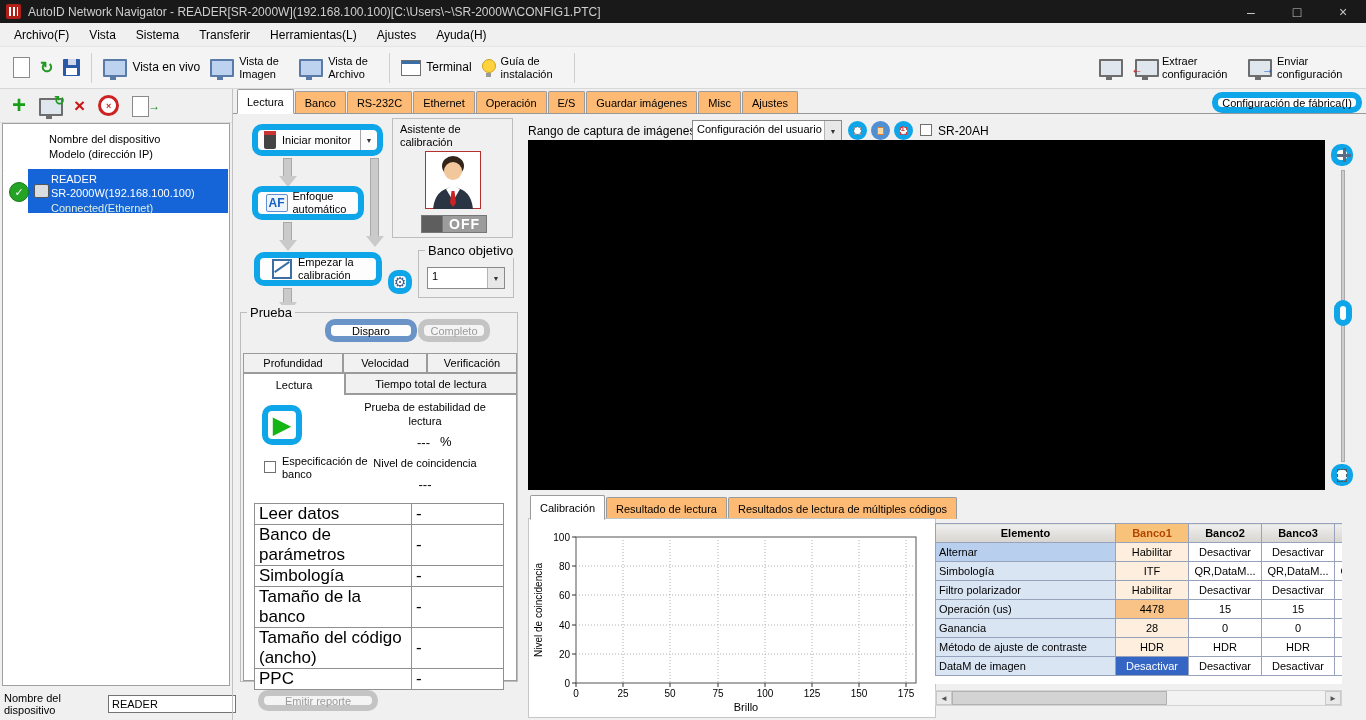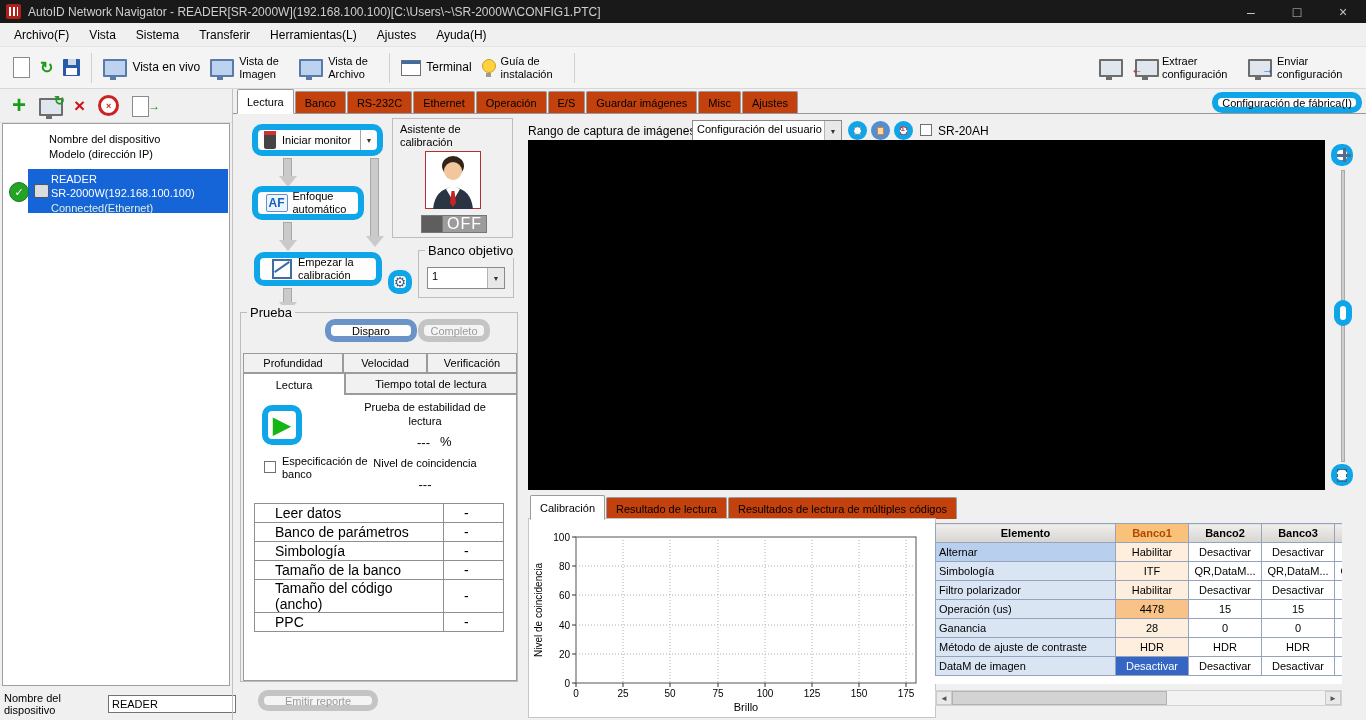--- a/index.html
+++ b/index.html
@@ -51,41 +51,41 @@
   .status-dot{position:absolute;left:5px;top:13px;width:18px;height:18px;border-radius:50%;background:#24a324;border:1px solid #157a15;color:#fff;font-size:11px;display:flex;align-items:center;justify-content:center;z-index:2}
   .dev-icon{position:absolute;left:30px;top:15px;width:13px;height:12px;background:#d9dde2;border:1px solid #555;border-radius:2px;z-index:2}
   .dev-lines{position:absolute;left:47px;top:3px;color:#fff;font-size:11px;line-height:1.3;z-index:2;white-space:nowrap}
   .dev-lines .status{color:#dff0df}
   .dev-footer{left:0;top:688px;width:232px;height:32px;display:flex;align-items:center;padding:0 4px;gap:4px;position:absolute}
   .dev-footer .flabel{font-size:11px}
   .name-input{width:128px;height:18px;border:1px solid #737373;font-size:11px;padding:1px 3px;font-family:inherit;box-sizing:border-box}
   .vdivider{left:232px;top:89px;width:1px;height:631px;background:#c2c2c2}
   
   .main-tabs{left:233px;top:90px;width:1133px;height:24px;display:flex;align-items:flex-end;padding-left:4px;border-bottom:1px solid #989898}
-  .tab{height:21px;display:flex;align-items:center;padding:0 9px;background:#c2410c;border:1px solid #9b9b9b;border-bottom:none;border-radius:2px 2px 0 0;margin-right:1px;font-size:11px;white-space:nowrap}
+  .tab{height:21px;display:flex;align-items:center;padding:0 9px;background:#fdba74;border:1px solid #9b9b9b;border-bottom:none;border-radius:2px 2px 0 0;margin-right:1px;font-size:11px;white-space:nowrap}
   .tab.active{background:#fff;height:23px;margin-bottom:-1px;border-bottom:1px solid #fff;z-index:2}
   .btn{background:#fdfdfd;border:6px solid #0ea5e9;border-radius:10px;display:flex;align-items:center;justify-content:center;font-size:12px;box-sizing:border-box}
   .btn.disabled{background:#f4f4f4;border-color:#c4c4c4;color:#9a9a9a}
   
   .group{position:absolute;border:1px solid #bdbdbd;box-sizing:border-box}
   .glabel{position:absolute;top:-8px;left:6px;background:#f0f0f0;padding:0 3px;font-size:13px;white-space:nowrap}
   
   .fshaft{position:absolute;width:9px;background:#cacaca;border:1px solid #a8a8a8;box-sizing:border-box}
   .fhead{position:absolute;width:0;height:0;border-left:9px solid transparent;border-right:9px solid transparent;border-top:11px solid #cacaca}
   
   .stab{position:absolute;height:20px;border:1px solid #9b9b9b;background:#f1f1f1;display:flex;align-items:center;justify-content:center;font-size:11px;box-sizing:border-box}
   .stab.active{background:#fff;border-bottom:none;height:22px;z-index:3}
   
   .combo{background:#fff;border:1px solid #8a8a8a;display:flex;align-items:stretch;box-sizing:border-box}
   .combo .cval{flex:1;padding:2px 4px;font-size:11px;white-space:nowrap;overflow:hidden}
   .combo .carrow{width:16px;display:flex;align-items:center;justify-content:center;background:#e8e8e8;border-left:1px solid #b4b4b4;font-size:7px;color:#333}
   .cb{width:12px;height:12px;background:#fff;border:1px solid #707070;box-sizing:border-box;flex:none}
   
   .ttest{border-collapse:collapse}
-  .ttest td{border:1px solid #8f8f8f;height:18px;font-size:14px;padding:0 20px;background:#fff}
+  .ttest td{border:1px solid #8f8f8f;height:18px;font-size:17px;padding:0 4px;background:#fff}
   
   .chart-panel{left:528px;top:518px;width:408px;height:200px;background:#fff;border:1px solid #c6c6c6}
   .chart-panel text{font-family:"Liberation Sans",sans-serif}
   
   .banktbl-wrap{left:935px;top:523px;width:407px;height:161px;overflow:hidden;background:#fff}
   .banktbl{border-collapse:collapse;table-layout:fixed;width:472px}
   .banktbl th,.banktbl td{border:1px solid #97a2bc;height:19px;font-size:11px;padding:0 3px;overflow:hidden;white-space:nowrap;box-sizing:border-box}
   .banktbl th{background:linear-gradient(#efefef,#d8d5cf);font-weight:bold;text-align:center}
   .banktbl th.h-b1{background:#f9c27a;color:#b34700}
   .banktbl td.el{background:#dae5f4;text-align:left}
@@ -105,21 +105,21 @@
   .cross-icon::after{content:"";position:absolute;left:6px;top:0;width:3px;height:14px;background:#5a6b86}
   .fit-icon{width:11px;height:11px;border:1px dashed #555}
   .play-tri{color:#14b514;font-size:24px;line-height:24px}
   .af-badge{color:#1560c0;font-weight:bold;font-size:12px;border:1px solid #5f8fd0;padding:1px 2px;border-radius:2px;background:#eef4fc}
   .calib-icon{width:16px;height:16px;border:2px solid #3a6ea5;position:relative;background:#fff;flex:none}
   .calib-icon::after{content:"";position:absolute;left:-1px;top:5px;width:18px;height:2px;background:#3a6ea5;transform:rotate(-35deg)}
   .scan-icon{width:12px;height:18px;background:#444;border-radius:2px;position:relative;flex:none}
   .scan-icon::before{content:"";position:absolute;left:0;top:0;width:12px;height:4px;background:#c33}
   .off-toggle{position:absolute;display:flex;width:64px;height:16px;background:#9c9c9c;border:1px solid #777}
   .off-knob{width:20px;background:#5e5e5e;border-right:1px solid #777}
-  .off-text{flex:1;color:#fff;font-size:16px;font-weight:normal;display:flex;align-items:center;justify-content:center;letter-spacing:1px}
+  .off-text{flex:1;color:#fff;font-size:14px;font-weight:bold;display:flex;align-items:center;justify-content:center;letter-spacing:1px}
   .icon-sq{width:11px;height:8px;box-sizing:border-box}
 </style>
 </head>
 <body>
 
 <div id="app">
 
   <div class="abs titlebar">
     <span class="app-icon"></span>
     <span class="title-text">AutoID Network Navigator - READER[SR-2000W](192.168.100.100)[C:\Users\~\SR-2000W\CONFIG1.PTC]</span>

